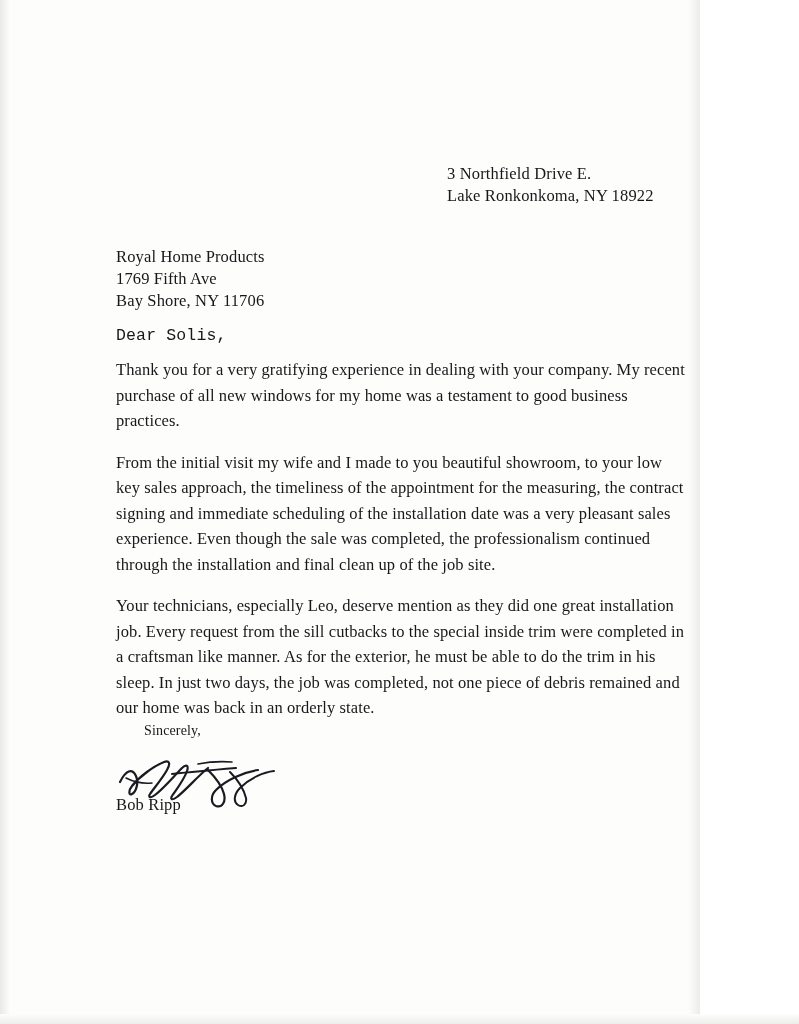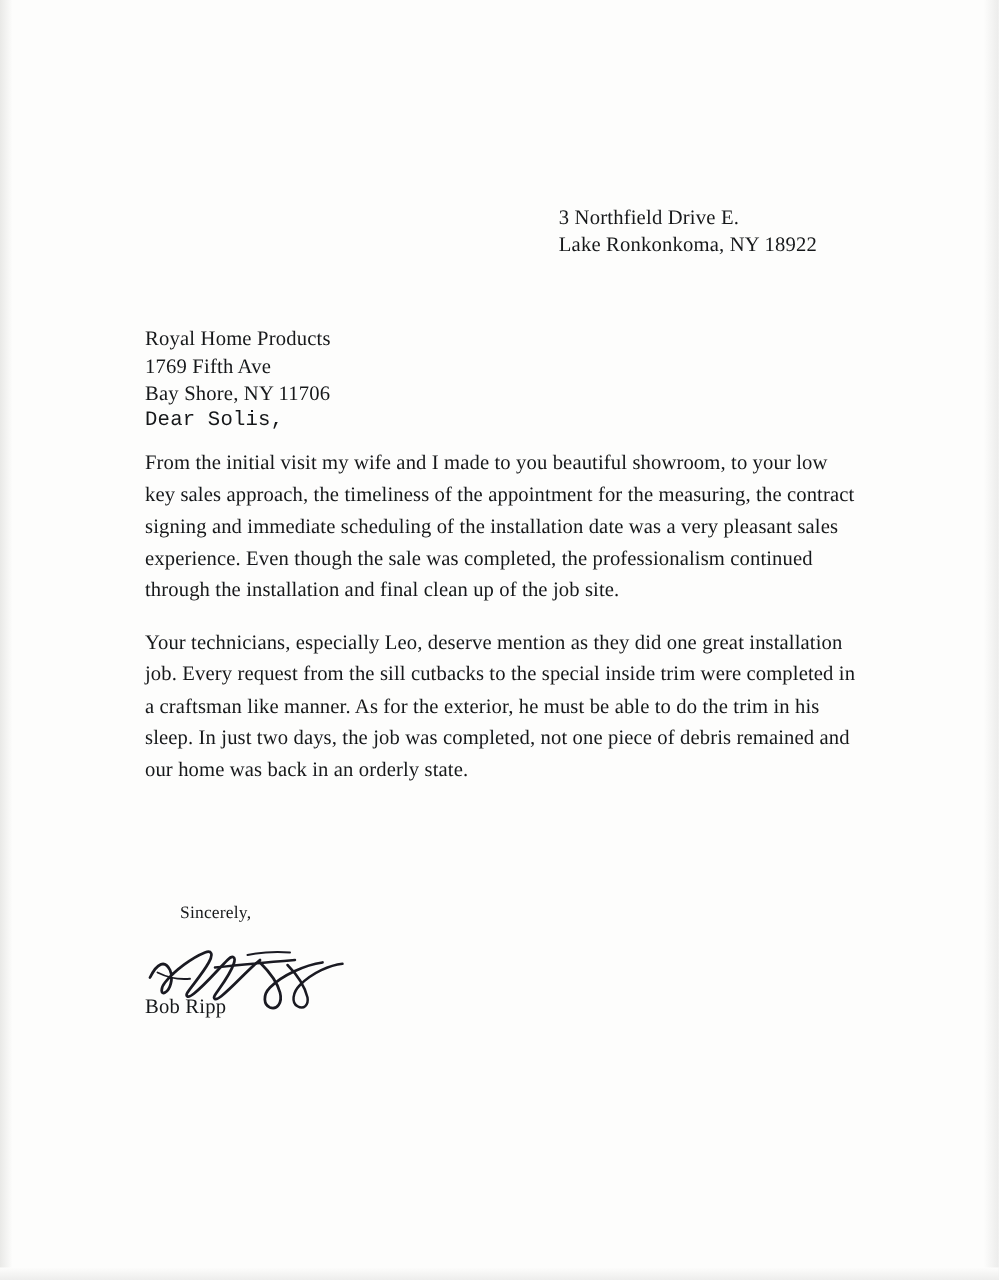--- a/index.html
+++ b/index.html
@@ -12,21 +12,21 @@
     height: 1024px;
     position: relative;
     font-family: "Liberation Serif", serif;
     color: #16181a;
     overflow: hidden;
   }
   .page {
     position: absolute;
     left: 0;
     top: 0;
-    width: 799px;
+    width: 700px;
     height: 1024px;
     background: #fdfdfc;
   }
   
   .scan-edge-left {
     position: absolute;
     left: 0; top: 0;
     width: 10px; height: 1024px;
     background: linear-gradient(to right, #e9e9e7, #fdfdfc);
   }
@@ -54,21 +54,21 @@
     position: absolute;
     left: 447px;
     top: 163px;
     font-size: 16.5px;
     line-height: 22px;
     letter-spacing: 0.15px;
   }
   .recipient-block {
     position: absolute;
     left: 116px;
-    top: 260px;
+    top: 246px;
     font-size: 16.5px;
     line-height: 22px;
     letter-spacing: 0.15px;
   }
   .salutation {
     position: absolute;
     left: 116px;
     top: 326px;
     font-size: 16.5px;
     letter-spacing: 0.15px;
@@ -130,20 +130,21 @@
 
     <div class="recipient-block">
       <div>Royal Home Products</div>
       <div>1769 Fifth Ave</div>
       <div>Bay Shore, NY  11706</div>
     </div>
 
     <div class="salutation">Dear Solis,</div>
 
     <div class="body-text">
+      <p>Thank you for a very gratifying experience in dealing with your company. My recent purchase of all new windows for my home was a testament to good business practices.</p>
       <p>From the initial visit my wife and I made to you beautiful showroom, to your low key sales approach, the timeliness of the appointment for the measuring, the contract signing and immediate scheduling of the installation date was a very pleasant sales experience.  Even though the sale was completed, the professionalism continued through the installation and final clean up of the job site.</p>
       <p>Your technicians, especially Leo, deserve mention as they did one great installation job.  Every request from the sill cutbacks to the special inside trim were completed in a craftsman like manner.  As for the exterior, he must be able to do the trim in his sleep.  In just two days, the job was completed, not one piece of debris remained and our home was back in an orderly state.</p>
     </div>
 
     <div class="closing">Sincerely,</div>
 
     <div class="signature-mark">
       <svg width="190" height="62" viewBox="0 0 190 62" fill="none" xmlns="http://www.w3.org/2000/svg">
         <path d="M8 30 C14 18, 20 16, 24 24 C27 31, 24 40, 20 42 C17 44, 16 39, 20 34 C28 24, 42 14, 52 10 C57 8, 59 11, 55 18 C50 27, 42 36, 38 42 C36 45, 38 47, 43 43 C52 36, 62 24, 70 16 C74 12, 77 13, 75 19 C72 28, 64 38, 60 44 C58 47, 60 49, 65 45 C74 38, 86 24, 96 16" stroke="#1a1a22" stroke-width="2.2" stroke-linecap="round" fill="none"></path>
         <path d="M60 22 C78 20, 100 18, 124 16" stroke="#1a1a22" stroke-width="2" stroke-linecap="round" fill="none"></path>

